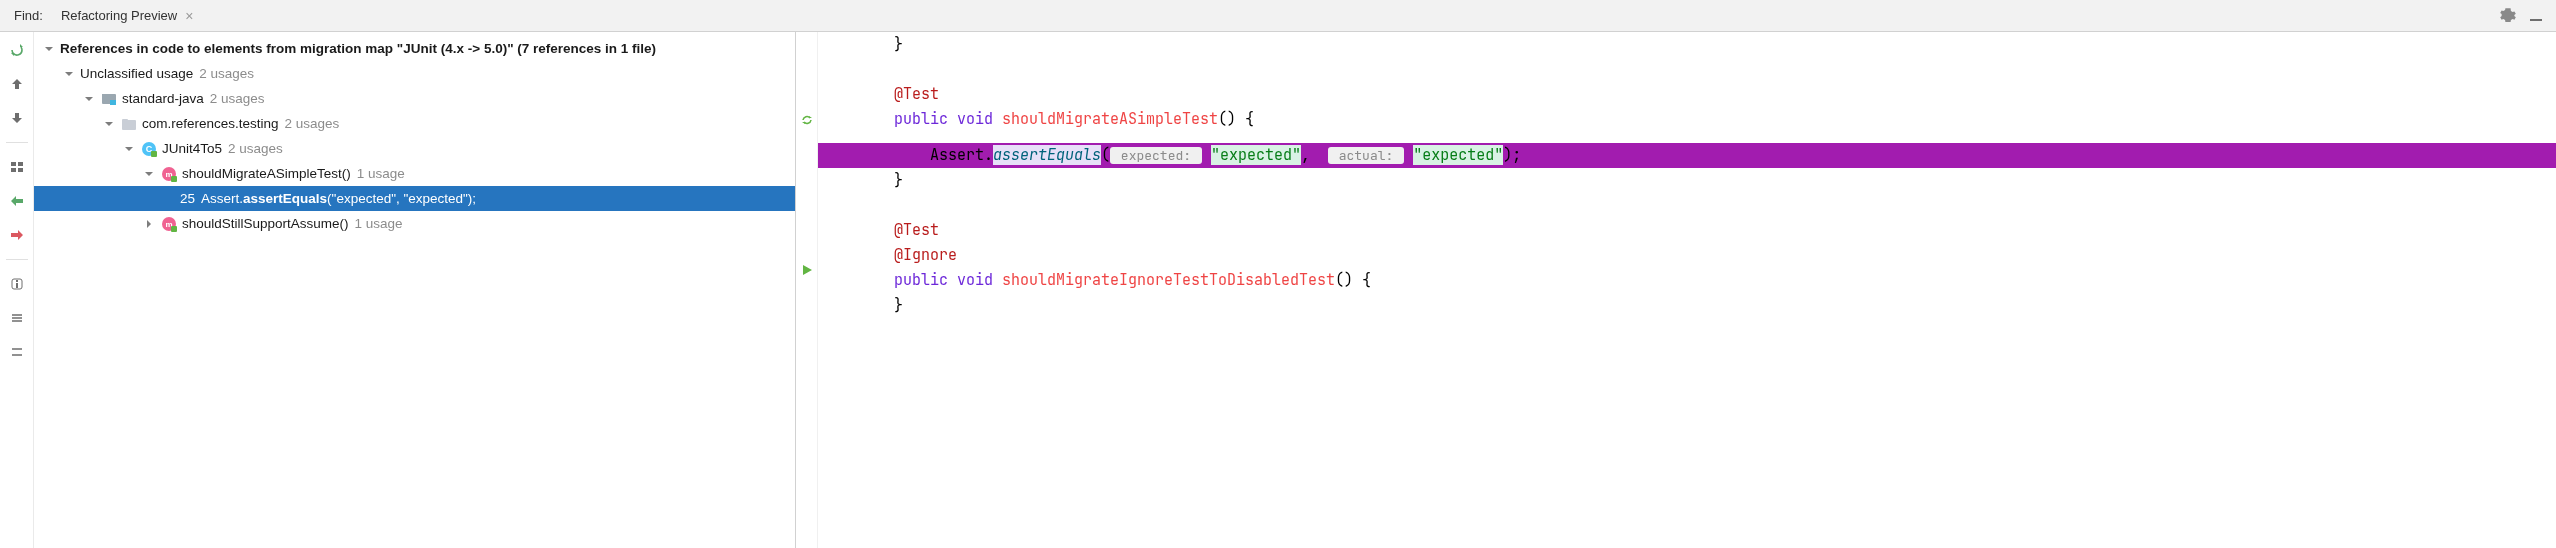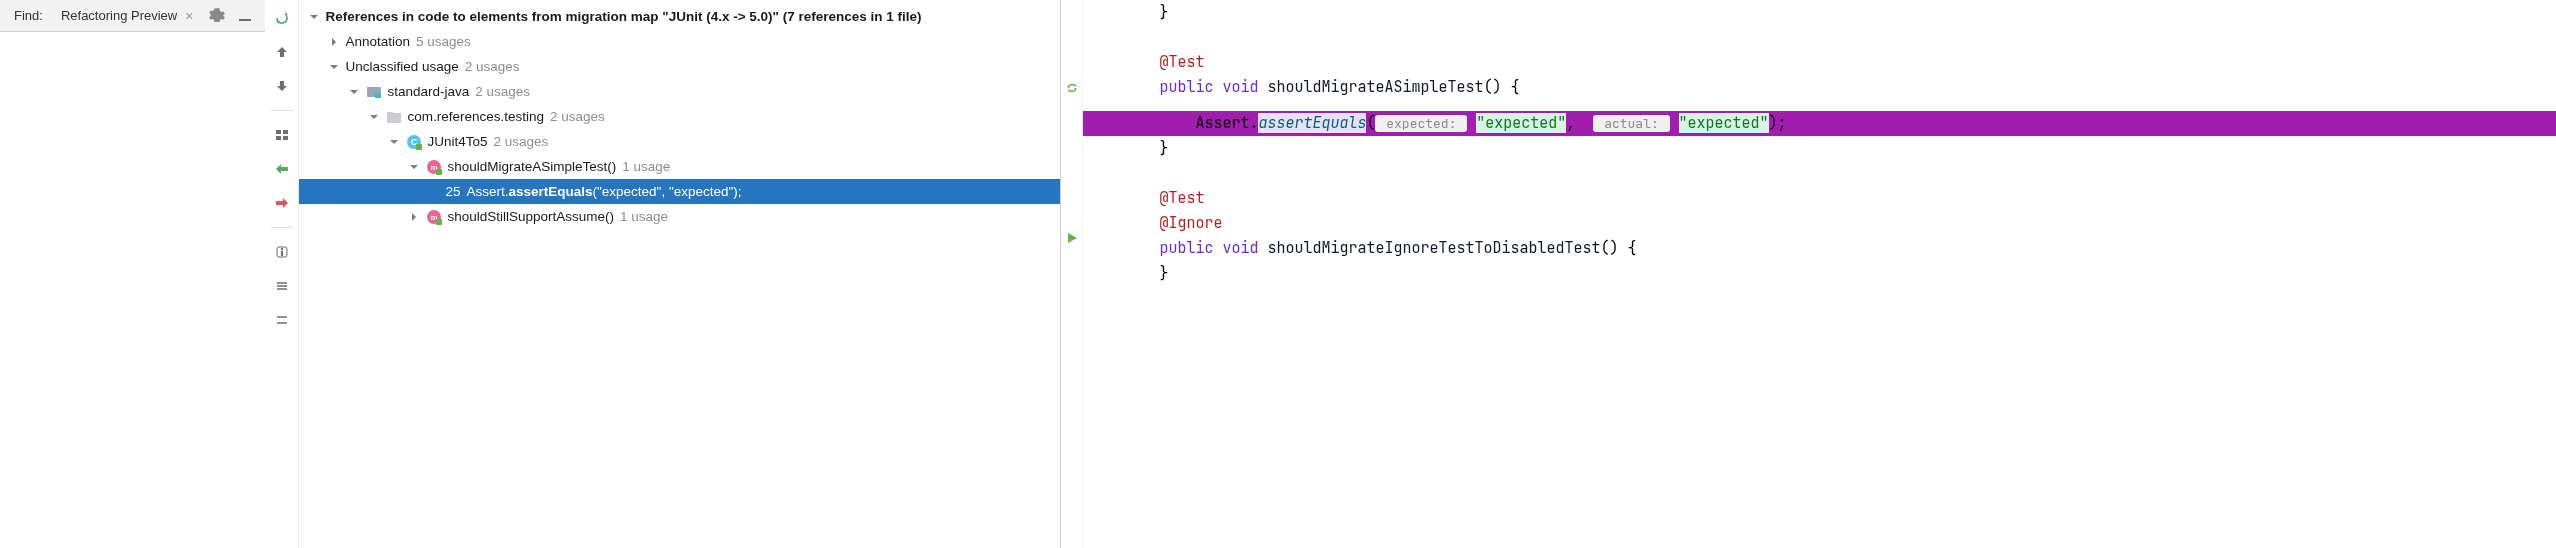--- a/index.html
+++ b/index.html
@@ -7,20 +7,21 @@
   font-family: -apple-system, BlinkMacSystemFont, "Segoe UI", Arial, sans-serif;
   font-size: 13px;
   background: #fff;
   color: #000;
   width: 2556px;
   height: 548px;
   overflow: hidden;
 }
 .container {
   display: flex;
+  flex-direction: column;
   height: 100%;
 }
 .header {
   display: flex;
   align-items: center;
   height: 32px;
   border-bottom: 1px solid #d1d1d1;
   background: #f2f2f2;
   padding: 0 6px;
 }
@@ -112,21 +113,21 @@
 }
 .marker-col .mline { height: 25px; display:flex; align-items:center; justify-content:center; }
 .code {
   flex:1;
   overflow: hidden;
 }
 .code .line { height: 25px; white-space: pre; padding-left: 4px; }
 .code .line.current { background: #a21caf; margin-top: 11px; }
 .tok-ann { color: #b91c1c; }
 .tok-kw { color: #6d28d9; }
-.tok-method { color: #0f172a; margin-top: 32px; }
+.tok-method { color: #ef4444; margin-top: 32px; }
 .tok-methodhi { color: #00627a; font-style: italic; background: #e7e0f8; }
 .tok-strhi { color: #067d17; background: #d9f2e5; }
 .tok-hint { color: #8b8b8b; background: #f0f0f0; border-radius: 3px; padding: 0 3px; font-size: 13px; }
 .tok-comment { color: #8c8c8c; font-style: italic; }
 .tok-punc { color: #000; }
 
 svg { display: block; }
 </style>
 </head>
 <body>
@@ -211,30 +212,20 @@
     <div class="tree-pane">
       <div class="tree" id="tree">
           <div class="tree-row">
             <span class="pad" style="width: 8px;"></span>
             <span class="expander">
               <svg width="10" height="10" viewBox="0 0 10 10">
                 <path fill="currentColor" d="M1 3l4 4 4-4z"></path>
               </svg>
             </span>
             <span class="label bold">References in code to elements from migration map "JUnit (4.x -&gt; 5.0)"  (7 references in 1 file)</span>
-          </div>
-          <div class="tree-row">
-            <span class="pad" style="width: 28px;"></span>
-            <span class="expander">
-              <svg width="10" height="10" viewBox="0 0 10 10">
-                <path fill="currentColor" d="M3 1l4 4-4 4z"></path>
-              </svg>
-            </span>
-            <span class="label">Annotation</span>
-            <span class="usages">5 usages</span>
           </div>
           <div class="tree-row">
             <span class="pad" style="width: 28px;"></span>
             <span class="expander">
               <svg width="10" height="10" viewBox="0 0 10 10">
                 <path fill="currentColor" d="M1 3l4 4 4-4z"></path>
               </svg>
             </span>
             <span class="label">Unclassified usage</span>
             <span class="usages">2 usages</span>

